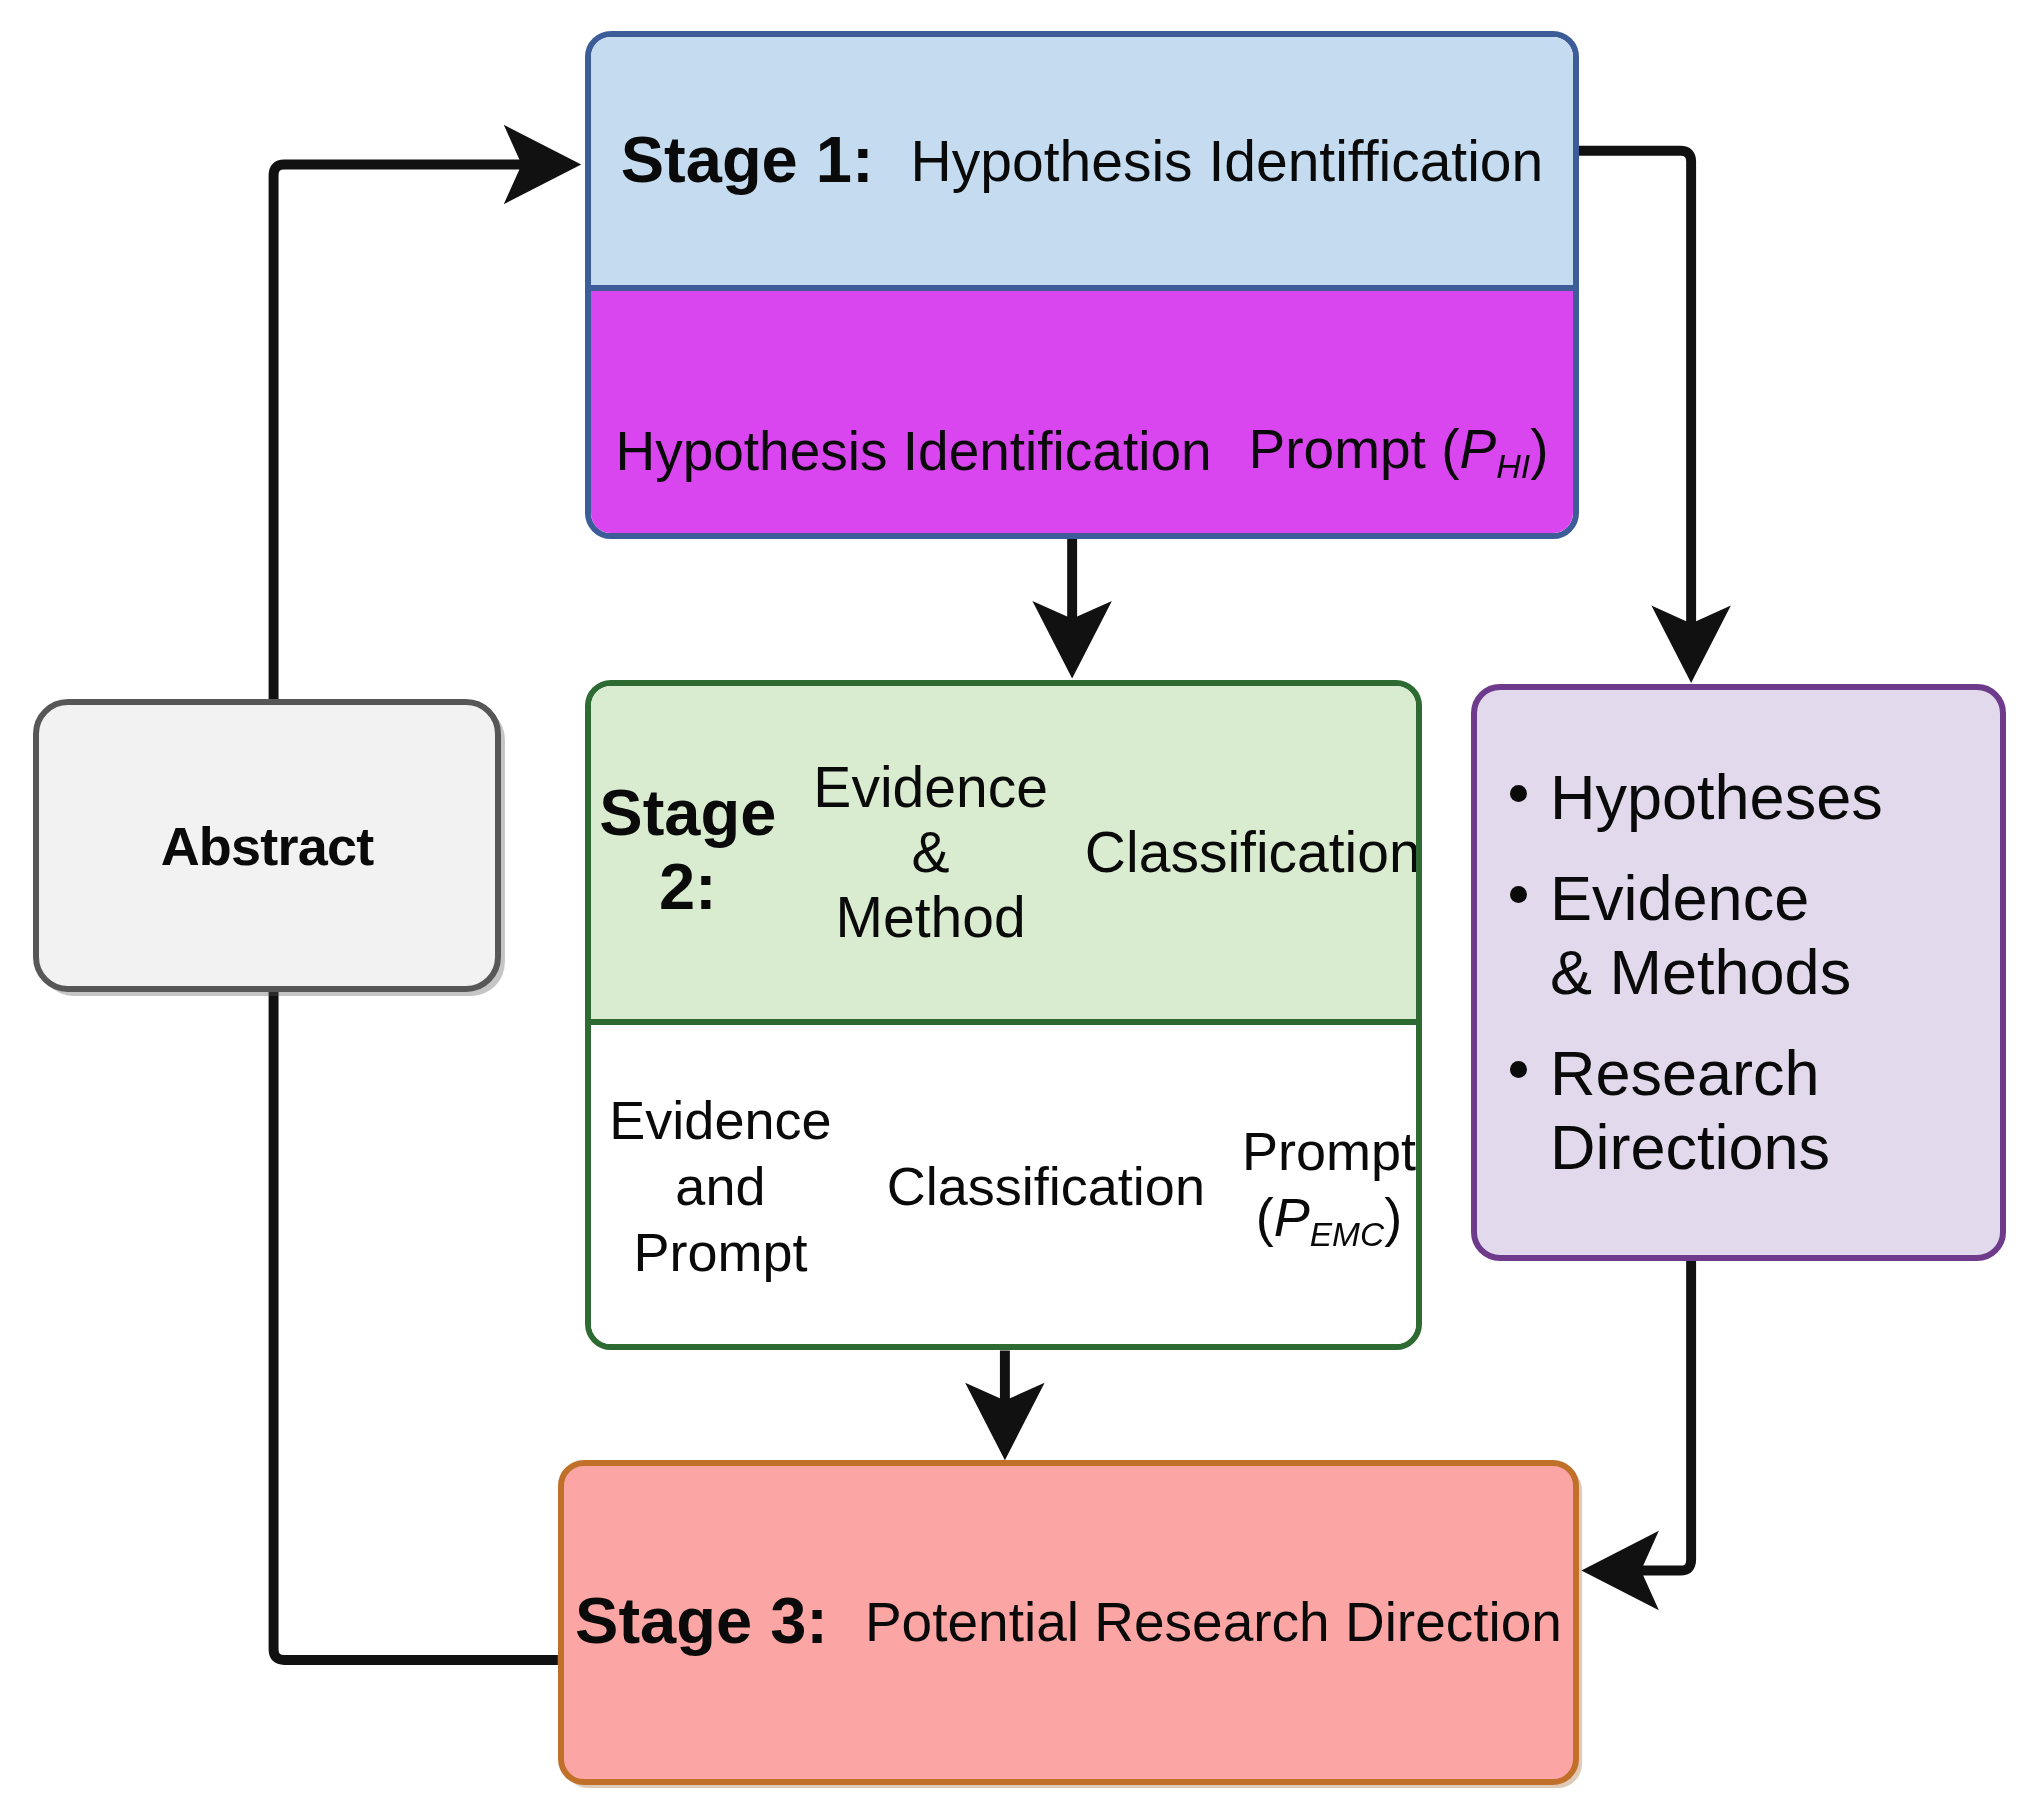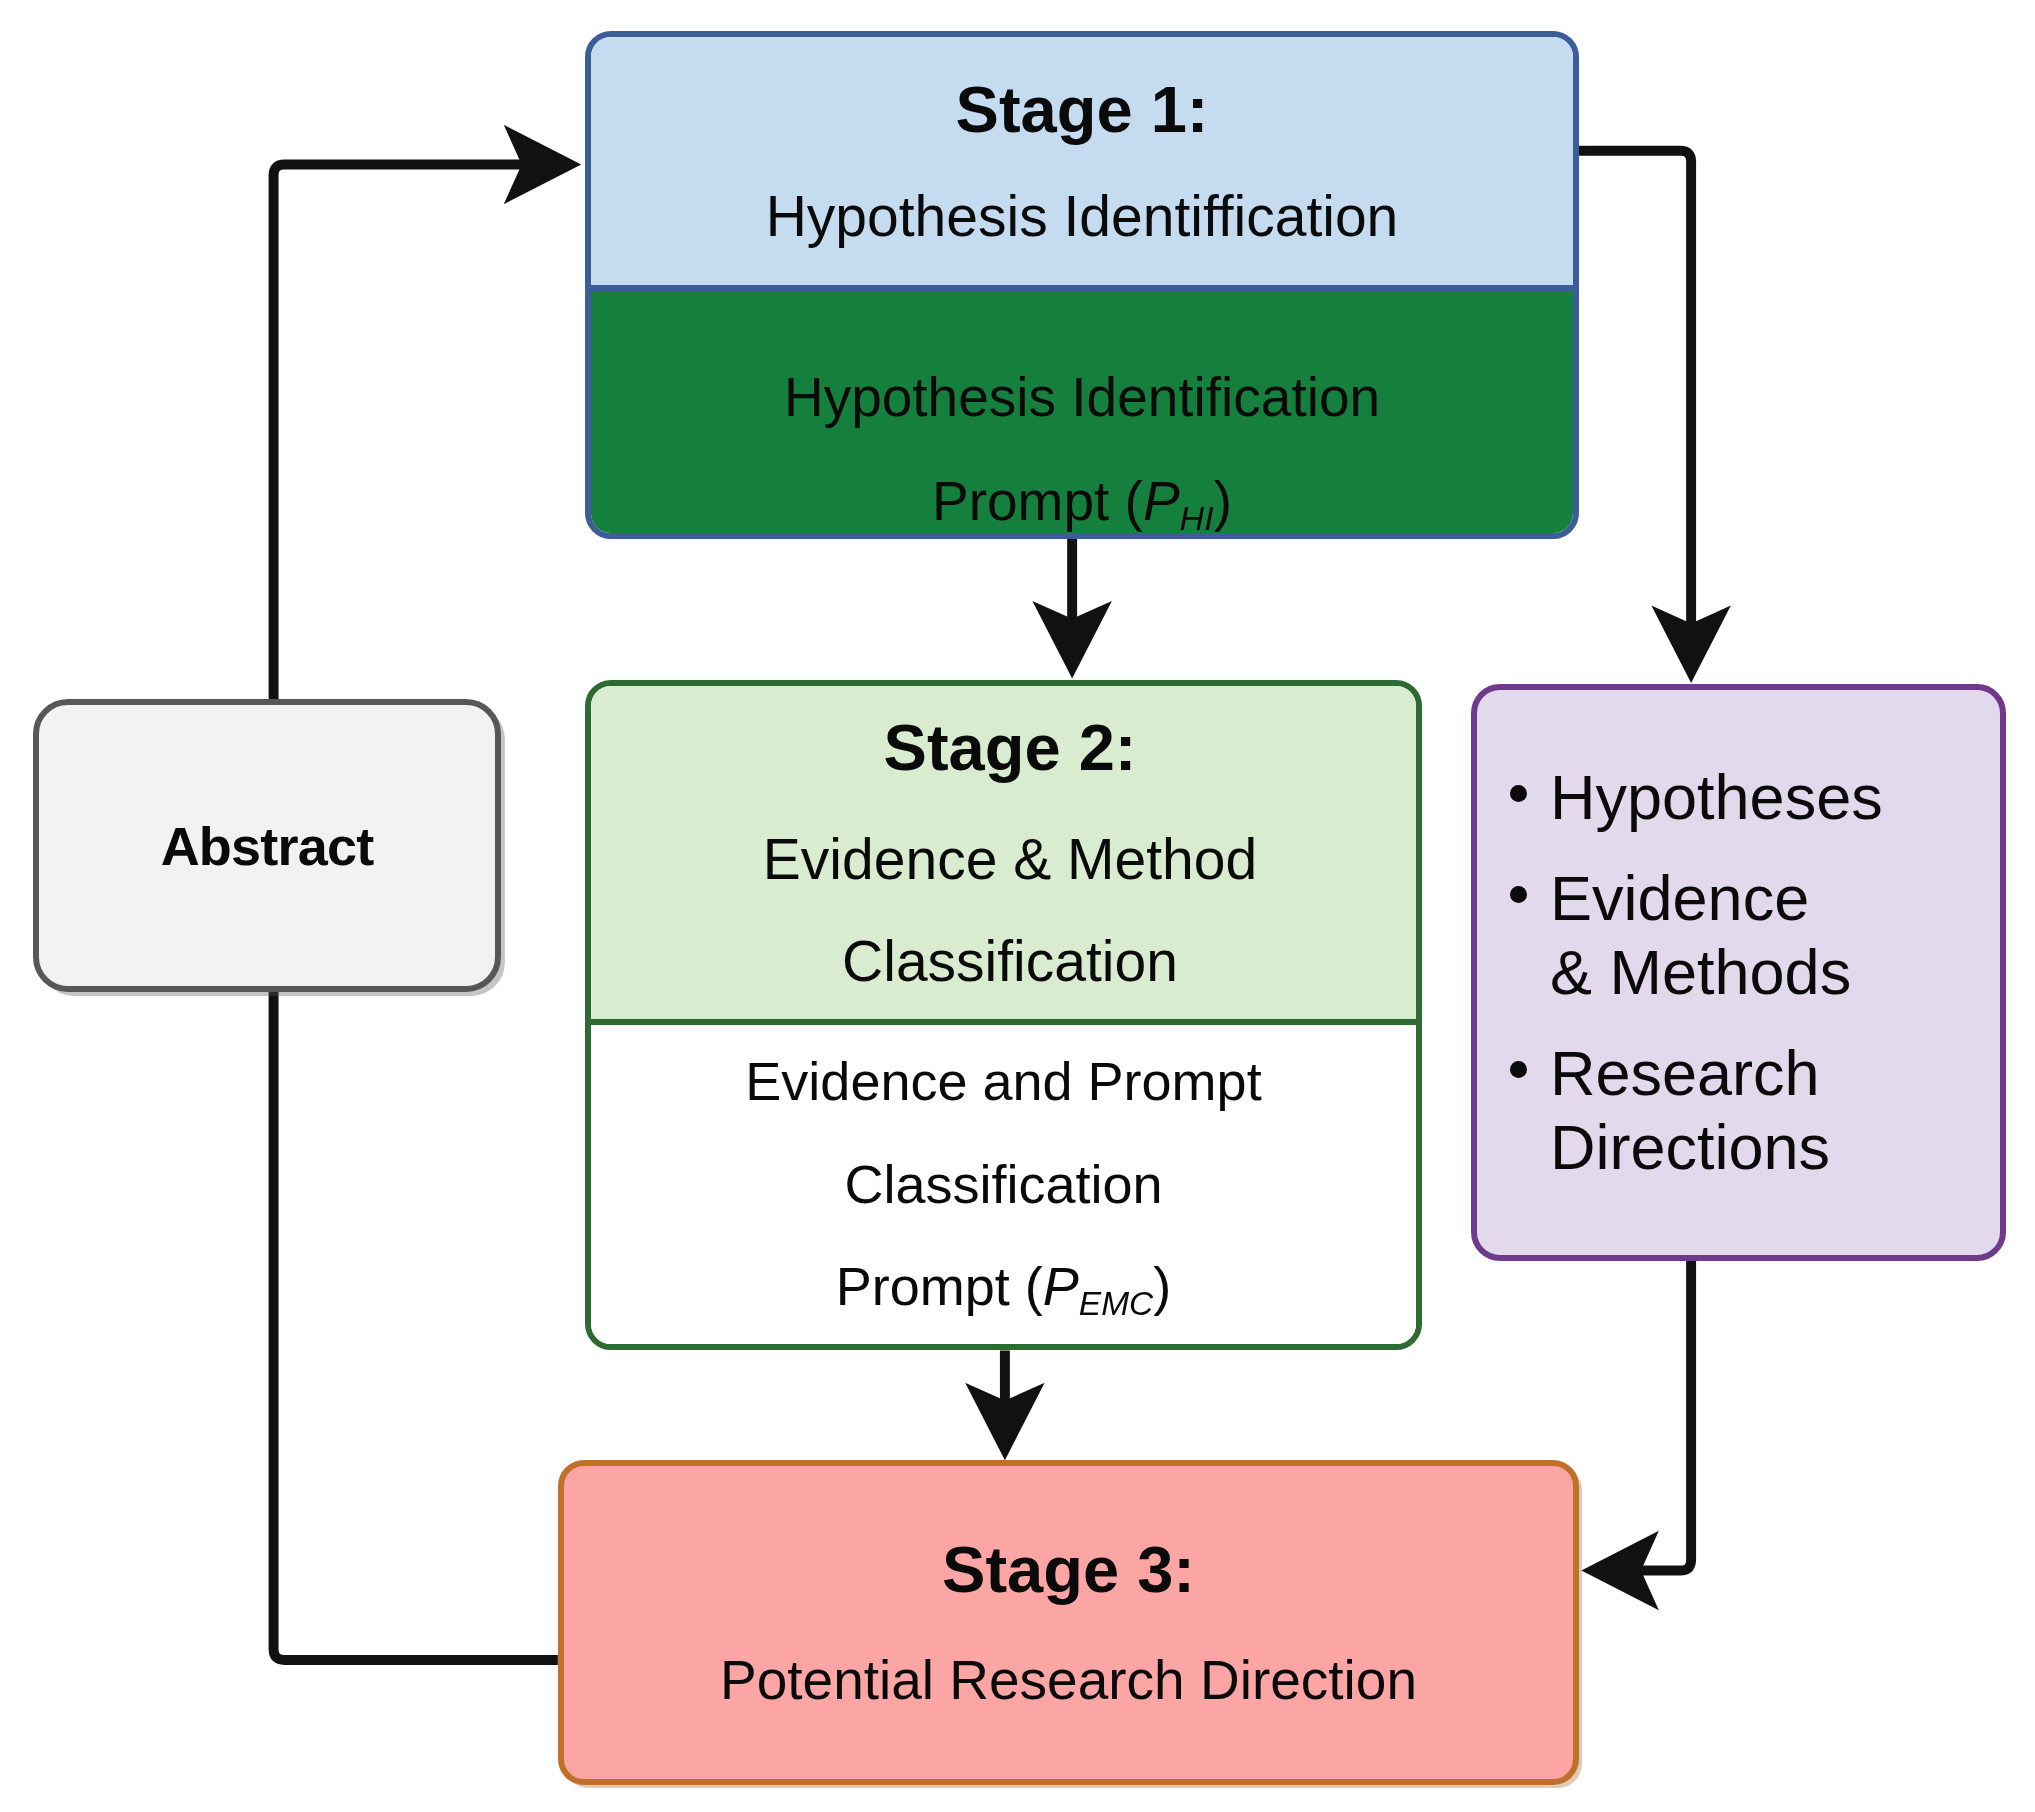--- a/index.html
+++ b/index.html
@@ -30,21 +30,21 @@
   .node {
     position: absolute;
     box-sizing: border-box;
     border-radius: 26px;
     overflow: hidden;
     background: #ffffff;
   }
   .node .hdr, .node .bdy, .node .solo {
     box-sizing: border-box;
     display: flex;
-    flex-direction: column;
+    flex-direction: row;
     align-items: center;
     justify-content: center;
     text-align: center;
     color: #0a0a0a;
     gap: 37px;
   }
   .ttl {
     font-weight: bold;
     display: block;
   }
@@ -76,21 +76,21 @@
   #stage1-node .hdr {
     height: 254px; width: 100%;
     background: #c5dbf0;
     border-bottom: 6.9px solid #3d5d99;
     font-size: 57px;
     line-height: 1.10;
   }
   #stage1-node .hdr .ttl { font-size: 65px; margin-bottom: 3.1px; }
   #stage1-node .bdy {
     height: 322px; width: 100%;
-    background: #15803d;
+    background: #d946ef;
     font-size: 55px;
     line-height: 1.22;
   }
 
   
   #stage2-node {
     left: 585px; top: 680px; width: 837px; height: 670px;
     border: 6.1px solid #2e6b33;
     border-radius: 26px;
     z-index: 4;

